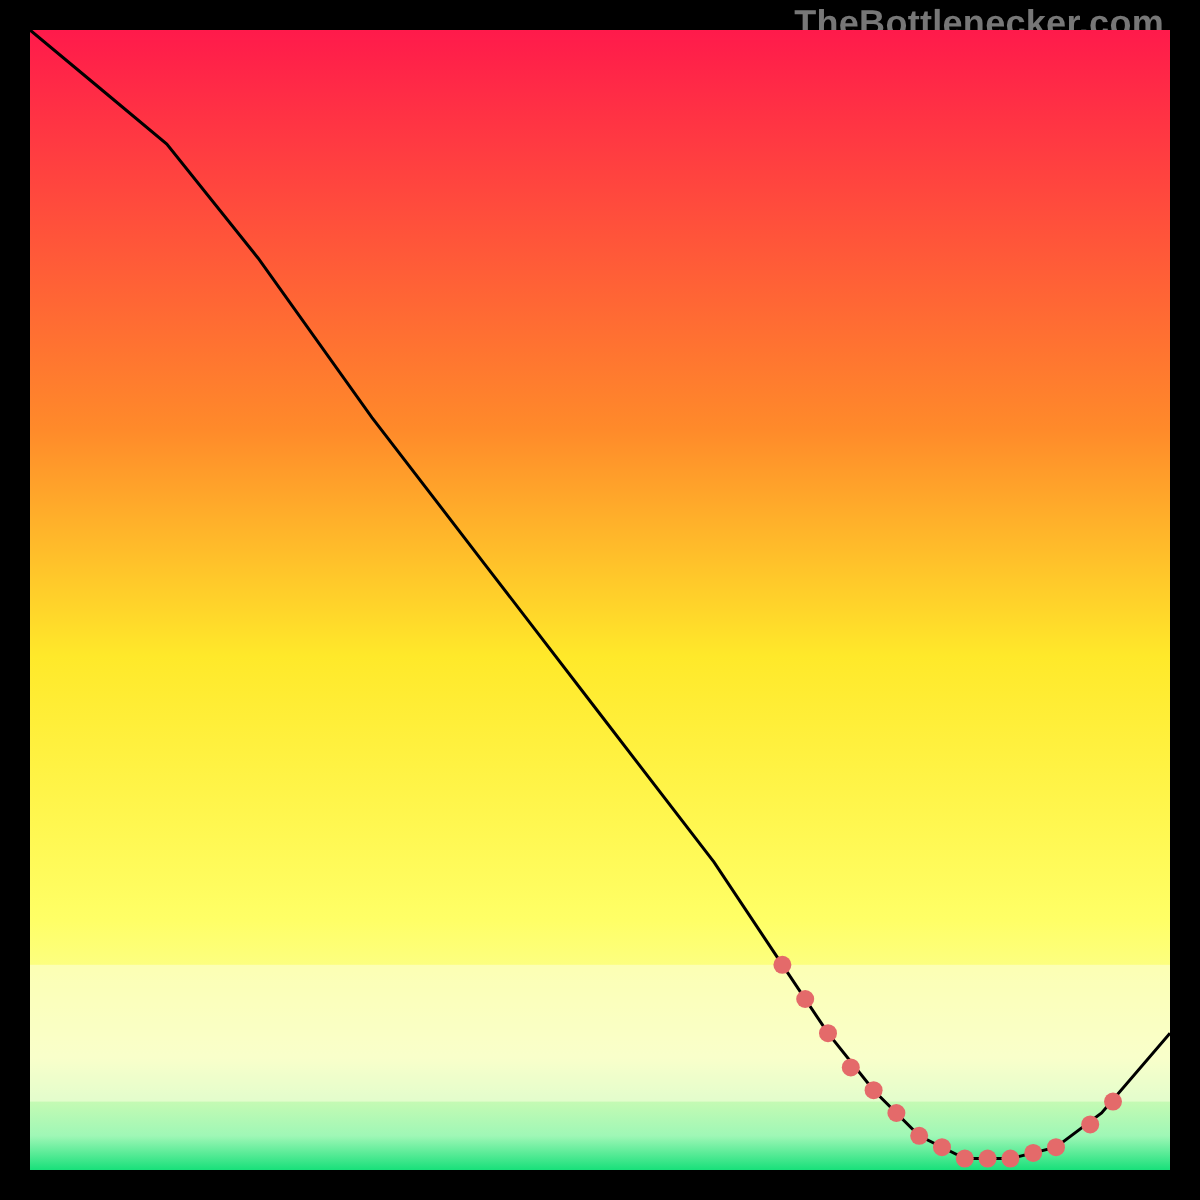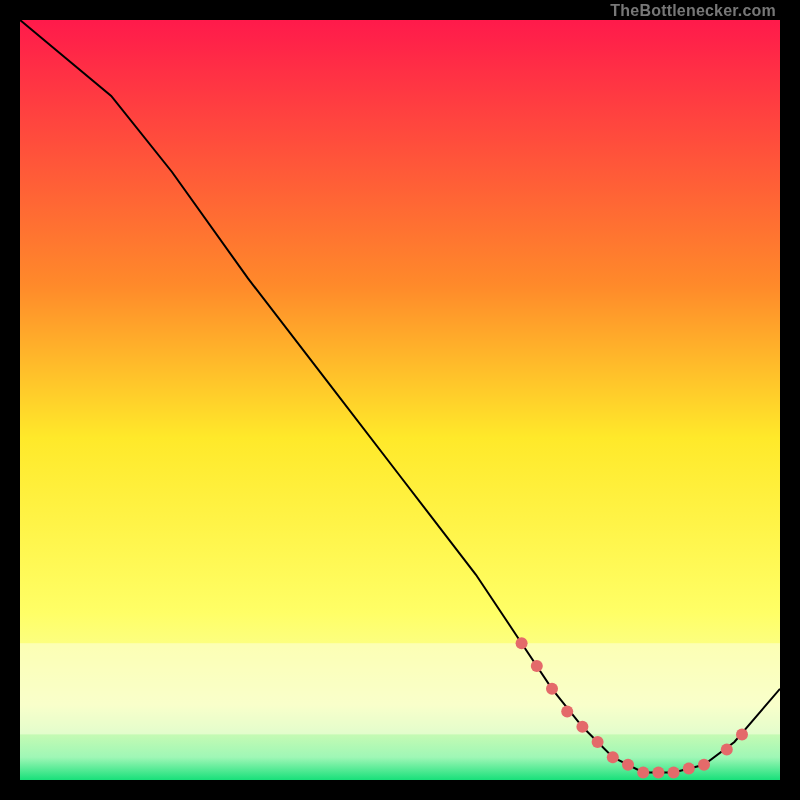--- a/index.html
+++ b/index.html
@@ -17,21 +17,21 @@
     top: 20px;
     width: 760px;
     height: 760px;
     background: #000;
   }
   .attribution {
     position: absolute;
     top: 2px;
     right: 24px;
     color: #777;
-    font-size: 16px;
+    font-size: 24px;
     font-weight: 600;
     letter-spacing: 0.2px;
   }
   svg {
     position: absolute;
     left: 20px;
     top: 20px;
     width: 760px;
     height: 760px;
     display: block;

